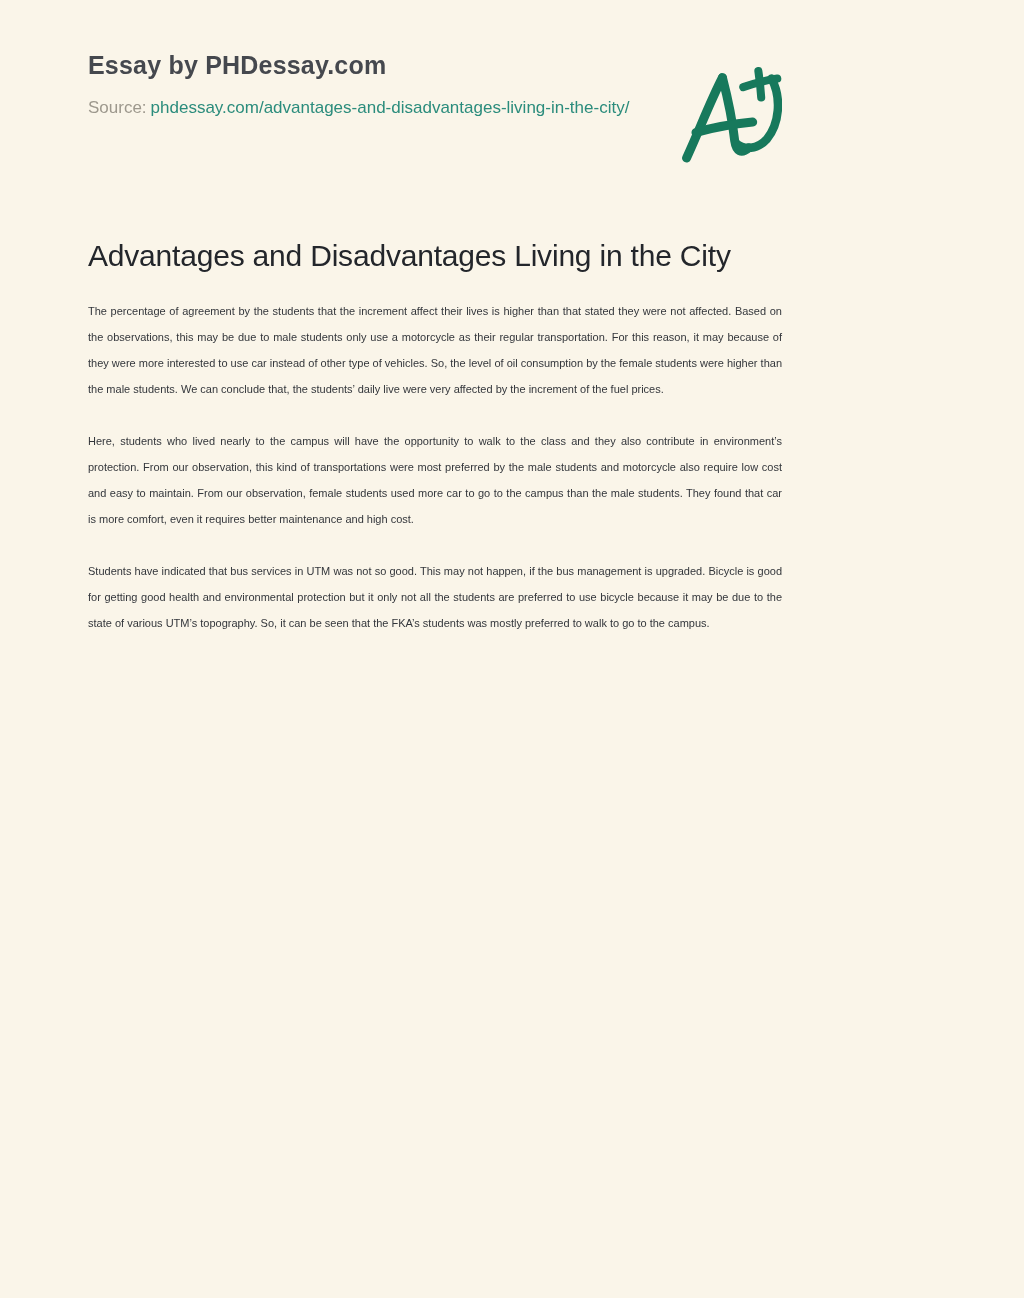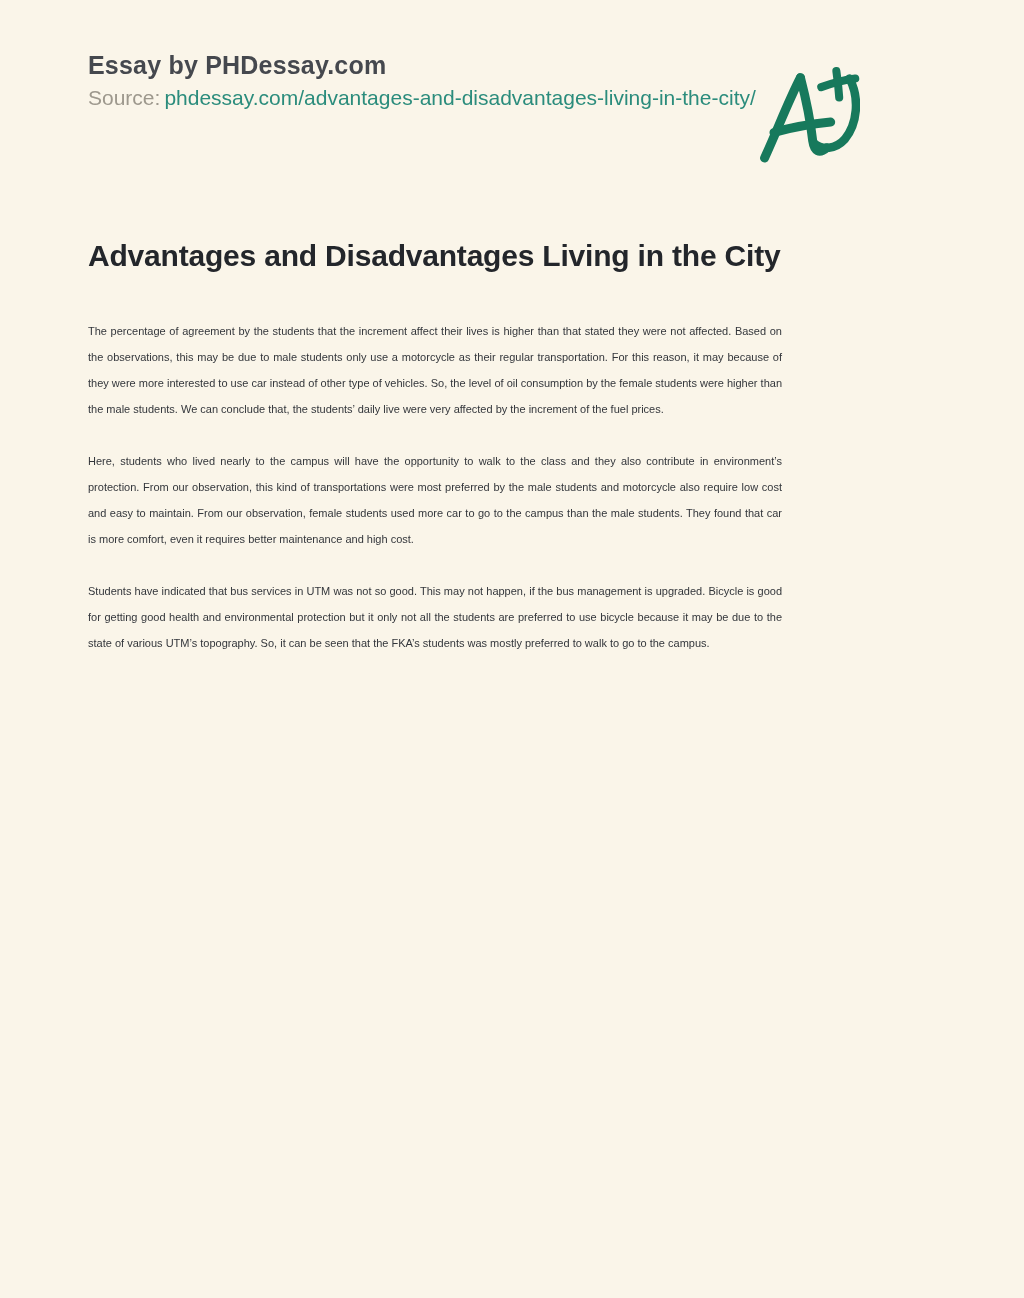--- a/index.html
+++ b/index.html
@@ -22,45 +22,45 @@
     align-items: flex-start;
   }
   .site-title {
     font-size: 25px;
     font-weight: 700;
     color: #45484e;
     line-height: 30px;
     letter-spacing: 0.2px;
   }
   .source-line {
-    margin-top: 8px;
-    font-size: 21px;
+    margin-top: 18px;
+    font-size: 17px;
     line-height: 19px;
     white-space: nowrap;
   }
   .source-label { color: #9d988d; }
   .source-link {
     color: #2b8c7c;
     text-decoration: none;
     margin-left: 4px;
   }
   .logo {
     width: 104px;
     height: 102px;
     margin-top: 14px;
     flex: 0 0 auto;
   }
   .logo svg { width: 100%; height: 100%; display: block; }
   .essay-title {
     font-size: 30px;
-    font-weight: 700;
+    font-weight: 400;
     color: #23262b;
     line-height: 36px;
     letter-spacing: -0.2px;
-    margin: 72px 0 44px 0;
+    margin: 72px 0 24px 0;
   }
   .para {
     font-size: 11px;
     line-height: 26px;
     color: #33363b;
     text-align: justify;
     margin: 0 0 26px 0;
   }
 </style>
 </head>

